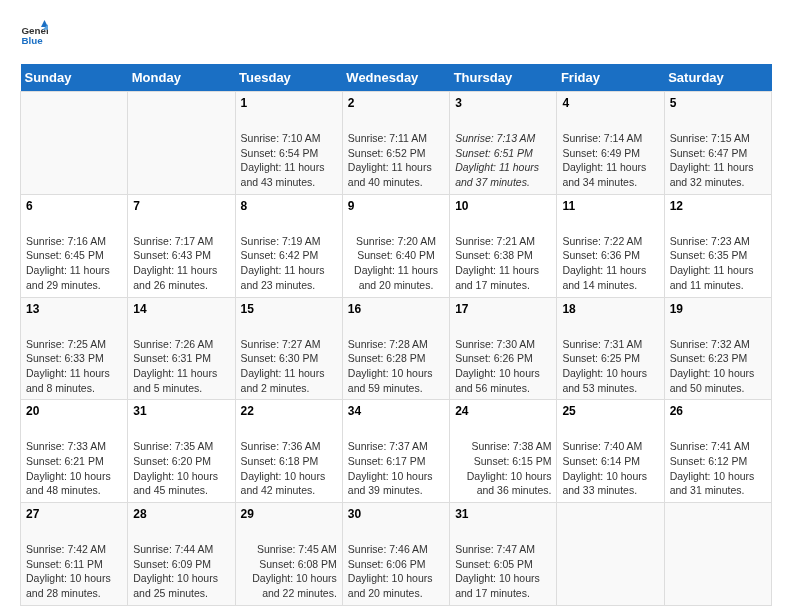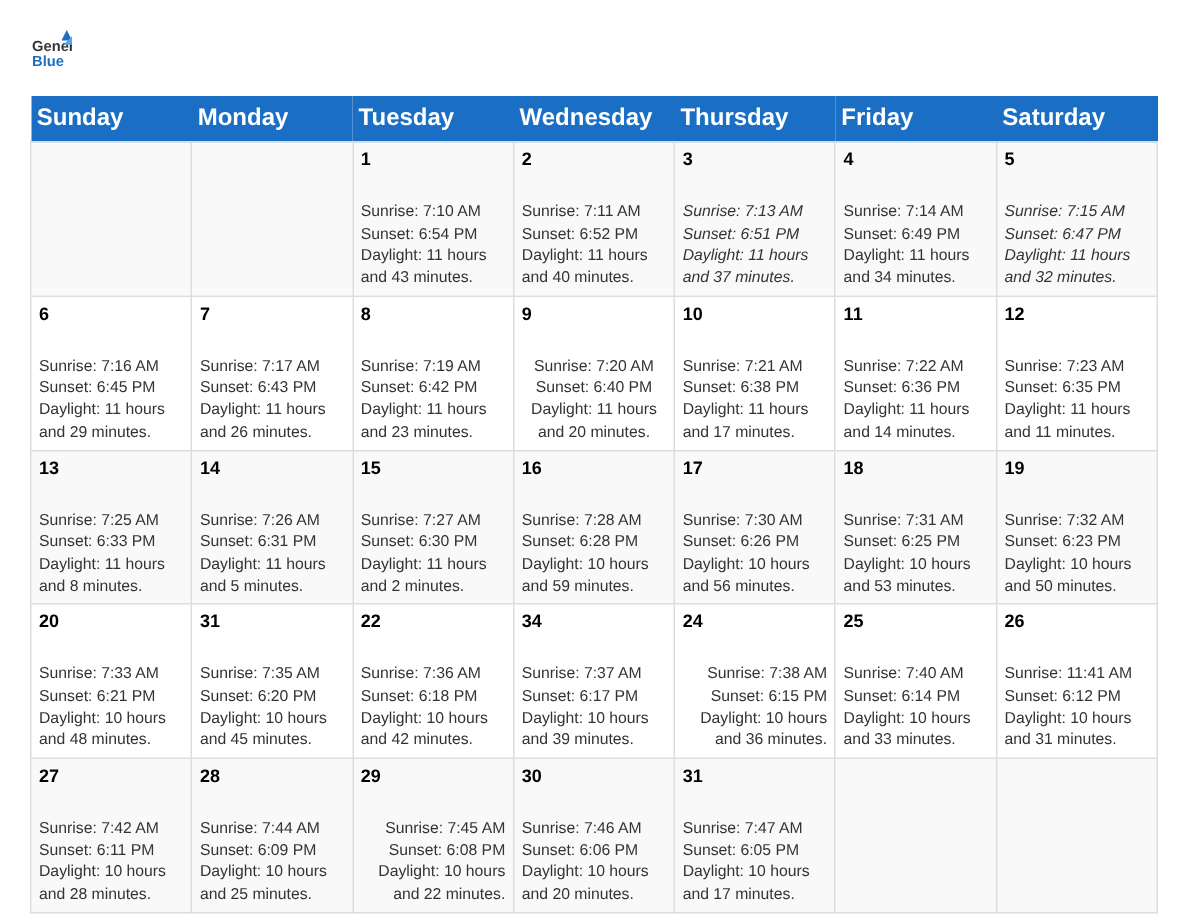--- a/index.html
+++ b/index.html
@@ -40,21 +40,21 @@
     table {
       width: 100%;
       border-collapse: collapse;
       font-size: 11px;
     }
     thead tr th {
       background-color: #1a6fc4;
       color: #fff;
       padding: 6px 4px;
       text-align: left;
-      font-size: 16px;
+      font-size: 13px;
       font-weight: bold;
     }
     tbody tr td {
       border: 1px solid #ddd;
       vertical-align: top;
       padding: 4px 5px;
       width: 107px;
       min-height: 70px;
       height: 80px;
     }
@@ -136,21 +136,21 @@
 Daylight: 11 hours and 37 minutes.</div>
         </td>
         <td>
           <div class="day-num">4</div>
           <div class="cell-content" style="white-space: pre-line;">Sunrise: 7:14 AM
 Sunset: 6:49 PM
 Daylight: 11 hours and 34 minutes.</div>
         </td>
         <td>
           <div class="day-num">5</div>
-          <div class="cell-content" style="white-space: pre-line; font-style: italic;">Sunrise: 7:15 AM
+          <div class="cell-content" style="white-space: pre-line;">Sunrise: 7:15 AM
 Sunset: 6:47 PM
 Daylight: 11 hours and 32 minutes.</div>
         </td>
       </tr>
       <tr>
         <td>
           <div class="day-num">6</div>
           <div class="cell-content" style="white-space: pre-line;">Sunrise: 7:16 AM
 Sunset: 6:45 PM
 Daylight: 11 hours and 29 minutes.</div>
@@ -268,21 +268,21 @@
 Daylight: 10 hours and 36 minutes.</div>
         </td>
         <td>
           <div class="day-num">25</div>
           <div class="cell-content" style="white-space: pre-line;">Sunrise: 7:40 AM
 Sunset: 6:14 PM
 Daylight: 10 hours and 33 minutes.</div>
         </td>
         <td>
           <div class="day-num">26</div>
-          <div class="cell-content" style="white-space: pre-line;">Sunrise: 11:41 AM
+          <div class="cell-content" style="white-space: pre-line;">Sunrise: 7:41 AM
 Sunset: 6:12 PM
 Daylight: 10 hours and 31 minutes.</div>
         </td>
       </tr>
       <tr>
         <td>
           <div class="day-num">27</div>
           <div class="cell-content" style="white-space: pre-line;">Sunrise: 7:42 AM
 Sunset: 6:11 PM
 Daylight: 10 hours and 28 minutes.</div>

